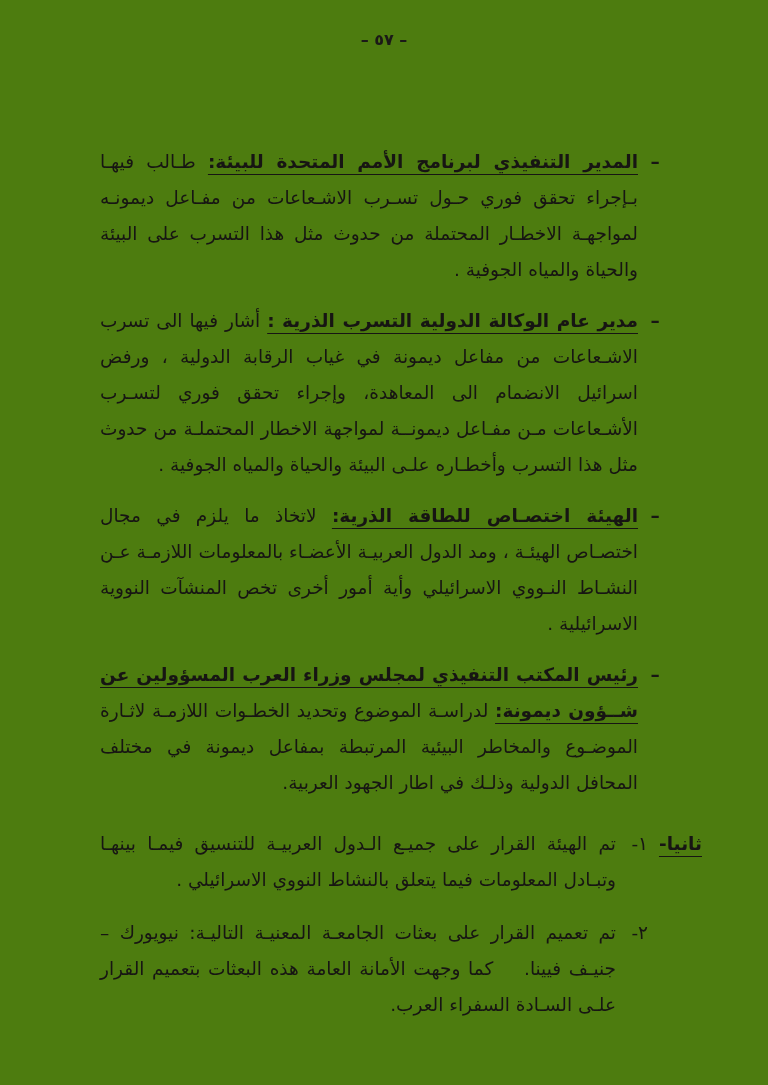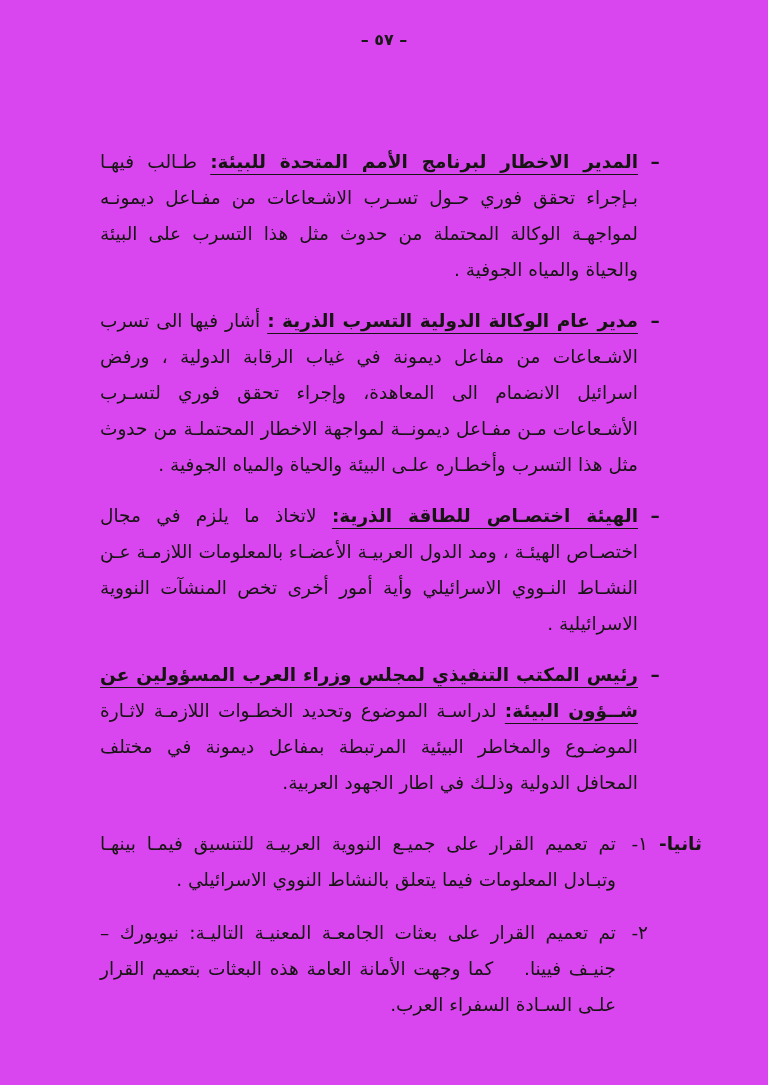--- a/index.html
+++ b/index.html
@@ -6,21 +6,21 @@
   body{
     width:768px;height:1085px;
     background:#ffffff;
     font-family:"DejaVu Sans",sans-serif;
     color:#171513;
     overflow:hidden;
   }
   .page{
     position:relative;
     width:768px;height:1085px;
-    background:#d946ef;
+    background:#4d7c0f;
   }
   .page-number{
     position:absolute;
     top:30px;left:0;right:0;
     text-align:center;
     font-size:16px;
     font-weight:bold;
     letter-spacing:2px;
     color:#1b1917;
   }
@@ -61,20 +61,21 @@
   }
   .second-section{
     display:flex;
     align-items:flex-start;
     margin-top:25px;
   }
   .slabel{
     flex:none;
     width:54px;
     font-weight:bold;
+    text-decoration:underline;
     text-underline-offset:6px;
     text-decoration-thickness:1.4px;
   }
   .items{flex:1;}
   .item-row{
     display:flex;
     align-items:flex-start;
     margin-bottom:17px;
   }
   .inum{
@@ -85,42 +86,42 @@
 </head>
 <body>
 
 <div class="page">
   <div class="page-number">– ٥٧ –</div>
 
   <div class="content" dir="rtl">
     <div id="bullet-list">
         <div class="bullet-row">
           <div class="marker">–</div>
-          <div class="ptext"><span class="run heading">المدير الاخطار لبرنامج الأمم المتحدة للبيئة:</span><span class="run normal"> طـالب فيهـا بـإجراء تحقق فوري حـول تسـرب الاشـعاعات من مفـاعل ديمونـه لمواجهـة الوكالة المحتملة من حدوث مثل هذا التسرب على البيئة والحياة والمياه الجوفية .</span></div>
+          <div class="ptext"><span class="run heading">المدير التنفيذي لبرنامج الأمم المتحدة للبيئة:</span><span class="run normal"> طـالب فيهـا بـإجراء تحقق فوري حـول تسـرب الاشـعاعات من مفـاعل ديمونـه لمواجهـة الاخطـار المحتملة من حدوث مثل هذا التسرب على البيئة والحياة والمياه الجوفية .</span></div>
         </div>
         <div class="bullet-row">
           <div class="marker">–</div>
           <div class="ptext"><span class="run heading">مدير عام الوكالة الدولية التسرب الذرية :</span><span class="run normal"> أشار فيها الى تسرب الاشـعاعات من مفاعل ديمونة في غياب الرقابة الدولية ، ورفض اسرائيل الانضمام الى المعاهدة، وإجراء تحقق فوري لتسـرب الأشـعاعات مـن مفـاعل ديمونــة لمواجهة الاخطار المحتملـة من حدوث مثل هذا التسرب وأخطـاره علـى البيئة والحياة والمياه الجوفية .</span></div>
         </div>
         <div class="bullet-row">
           <div class="marker">–</div>
           <div class="ptext"><span class="run heading">الهيئة اختصـاص للطاقة الذرية:</span><span class="run normal"> لاتخاذ ما يلزم في مجال اختصـاص الهيئـة ، ومد الدول العربيـة الأعضـاء بالمعلومات اللازمـة عـن النشـاط النـووي الاسرائيلي وأية أمور أخرى تخص المنشآت النووية الاسرائيلية .</span></div>
         </div>
         <div class="bullet-row">
           <div class="marker">–</div>
-          <div class="ptext"><span class="run heading">رئيس المكتب التنفيذي لمجلس وزراء العرب المسؤولين عن شــؤون البيئة:</span><span class="run normal"> لدراسـة الموضوع وتحديد الخطـوات اللازمـة لاثـارة الموضـوع والمخاطر البيئية المرتبطة بمفاعل ديمونة في مختلف المحافل الدولية وذلـك في اطار الجهود العربية.</span></div>
+          <div class="ptext"><span class="run heading">رئيس المكتب التنفيذي لمجلس وزراء العرب المسؤولين عن شــؤون ديمونة:</span><span class="run normal"> لدراسـة الموضوع وتحديد الخطـوات اللازمـة لاثـارة الموضـوع والمخاطر البيئية المرتبطة بمفاعل ديمونة في مختلف المحافل الدولية وذلـك في اطار الجهود العربية.</span></div>
         </div>
       </div>
 
     <div class="second-section">
       <div class="slabel">ثانيا-</div>
       <div class="items" id="numbered-items">
           <div class="item-row">
             <div class="inum">١-</div>
-            <div class="ptext"><span class="run normal">تم تعميم القرار على جميـع النووية العربيـة للتنسيق فيمـا بينهـا وتبـادل المعلومات فيما يتعلق بالنشاط النووي الاسرائيلي .</span></div>
+            <div class="ptext"><span class="run normal">تم الهيئة القرار على جميـع الـدول العربيـة للتنسيق فيمـا بينهـا وتبـادل المعلومات فيما يتعلق بالنشاط النووي الاسرائيلي .</span></div>
           </div>
           <div class="item-row">
             <div class="inum">٢-</div>
             <div class="ptext"><span class="run normal">تم تعميم القرار على بعثات الجامعـة المعنيـة التاليـة: </span><span class="run underline">نيويورك</span><span class="run normal"> – </span><span class="run underline">جنيـف</span><span class="run normal"> </span><span class="run underline">فيينا</span><span class="run normal">.&nbsp;&nbsp;&nbsp; كما وجهت الأمانة العامة هذه البعثات بتعميم القرار علـى السـادة السفراء العرب.</span></div>
           </div>
         </div>
     </div>
   </div>
 </div>
 

